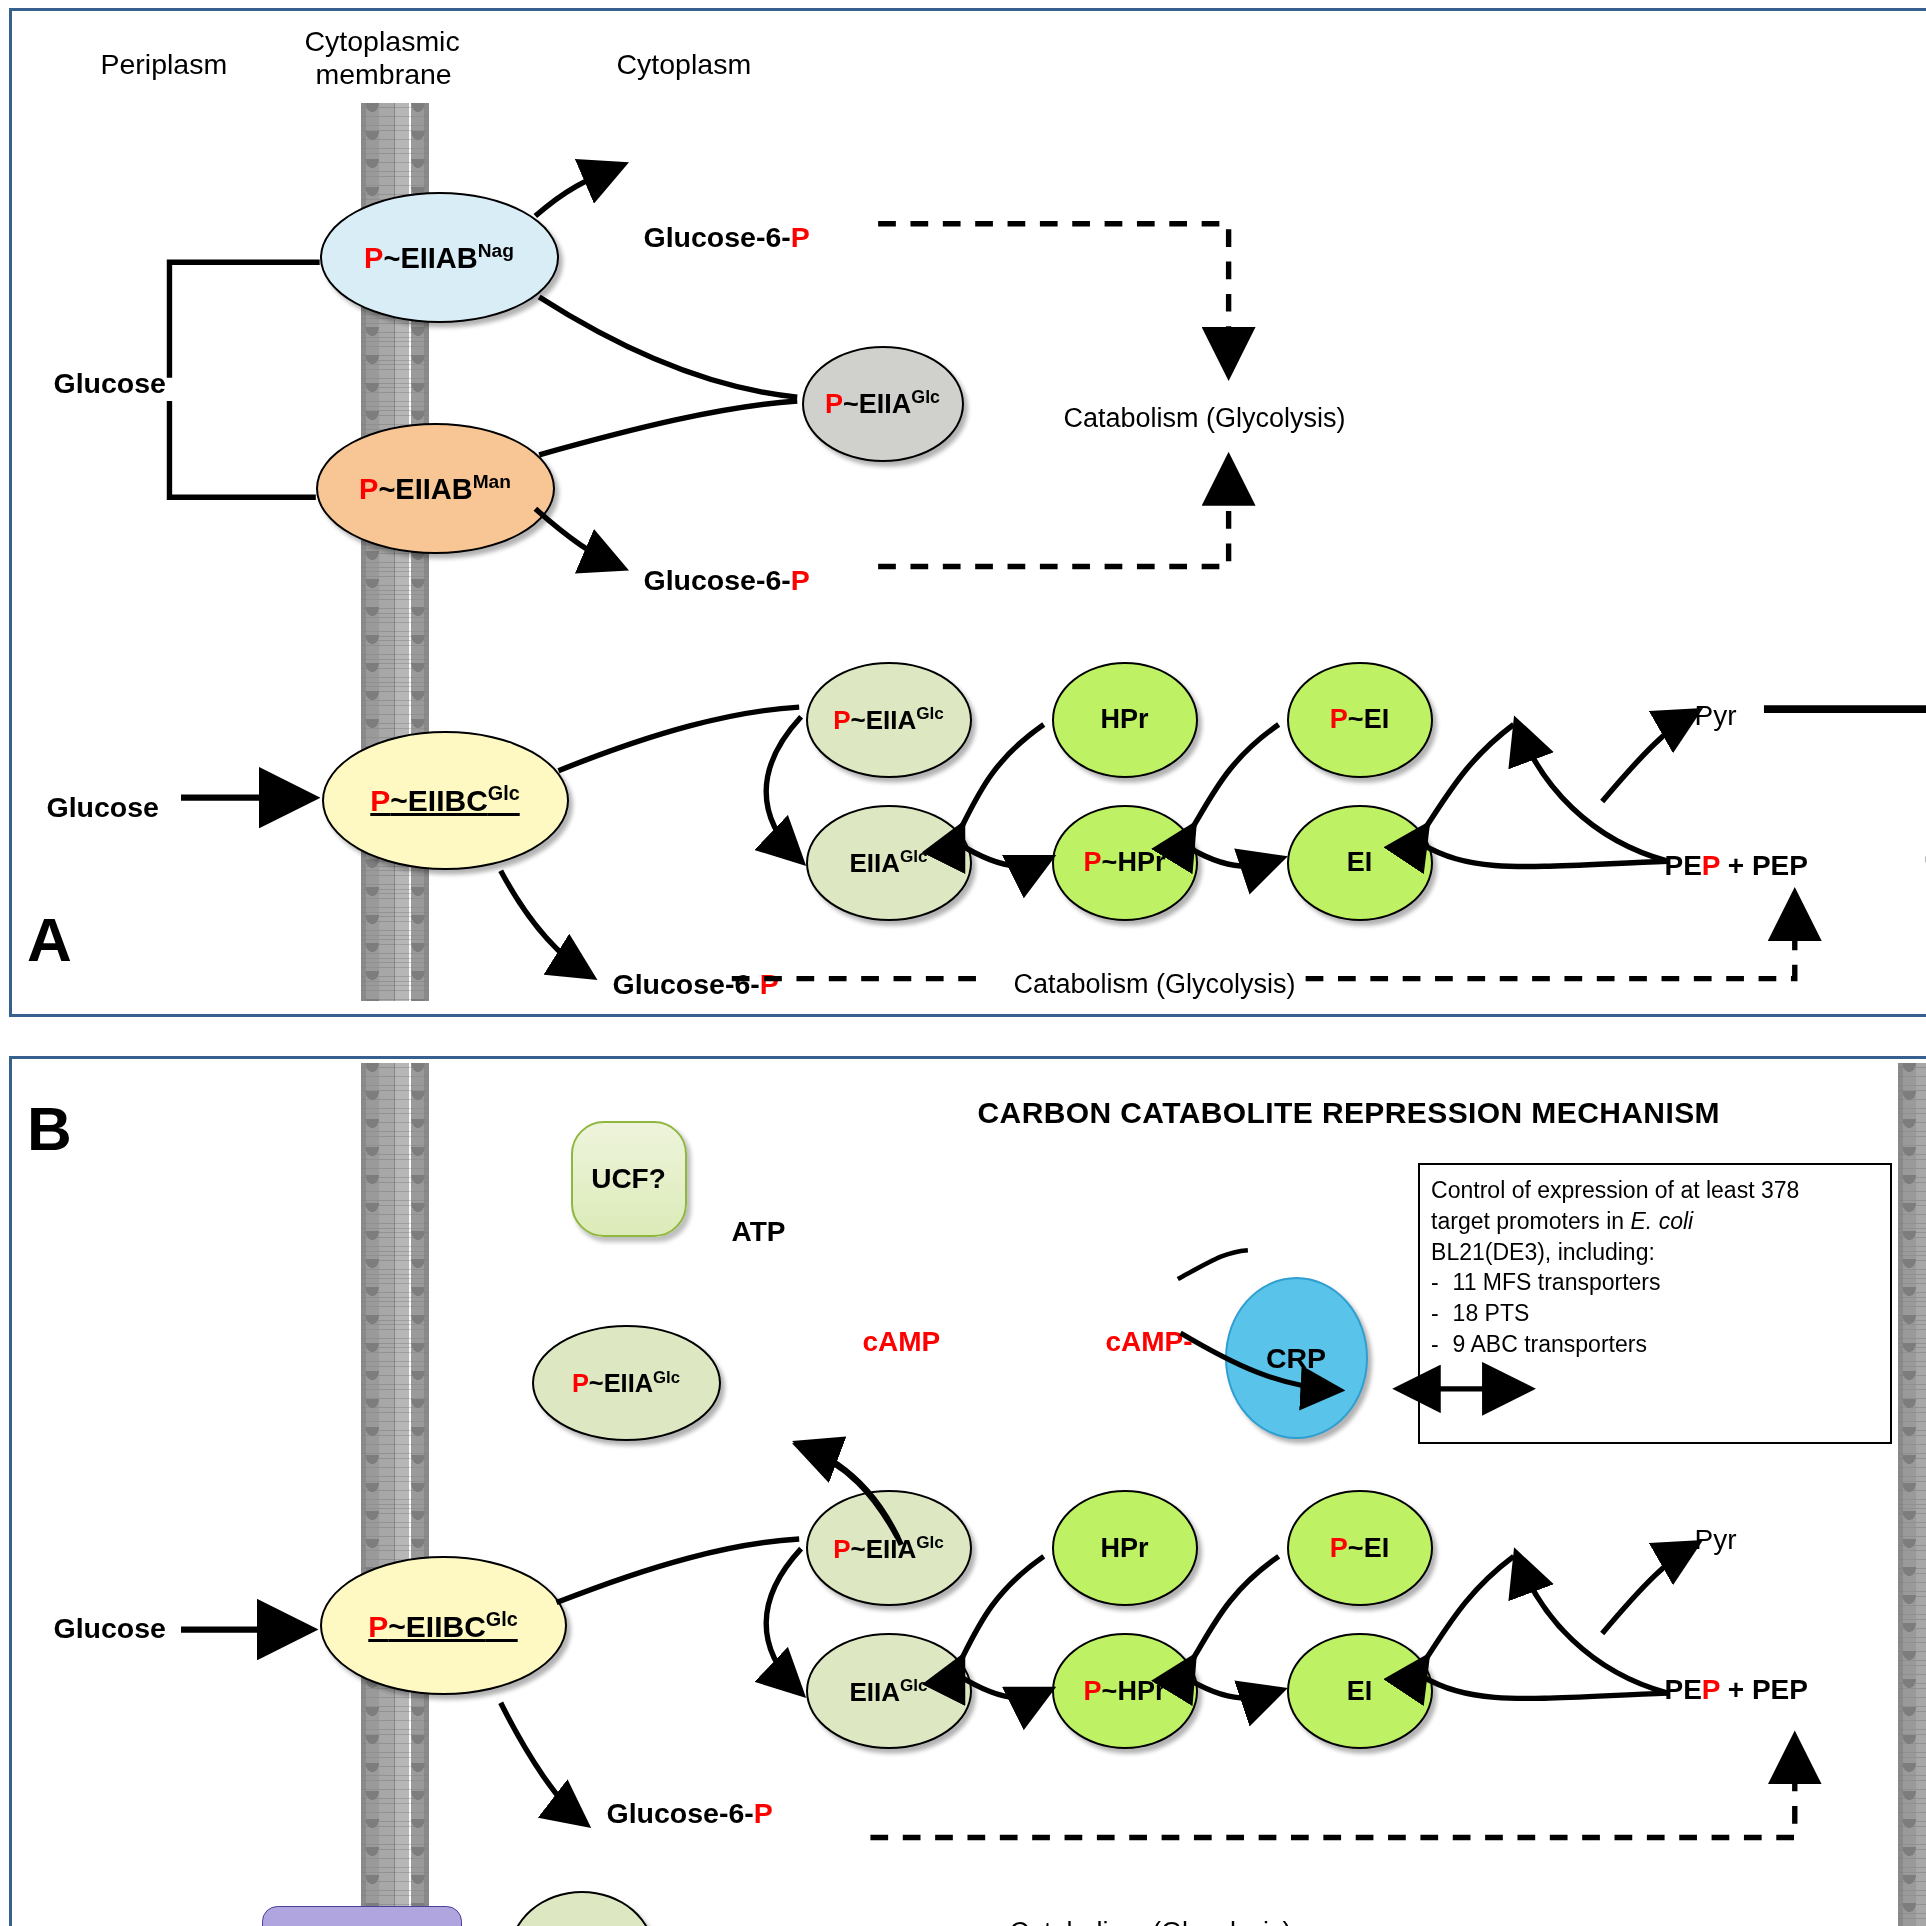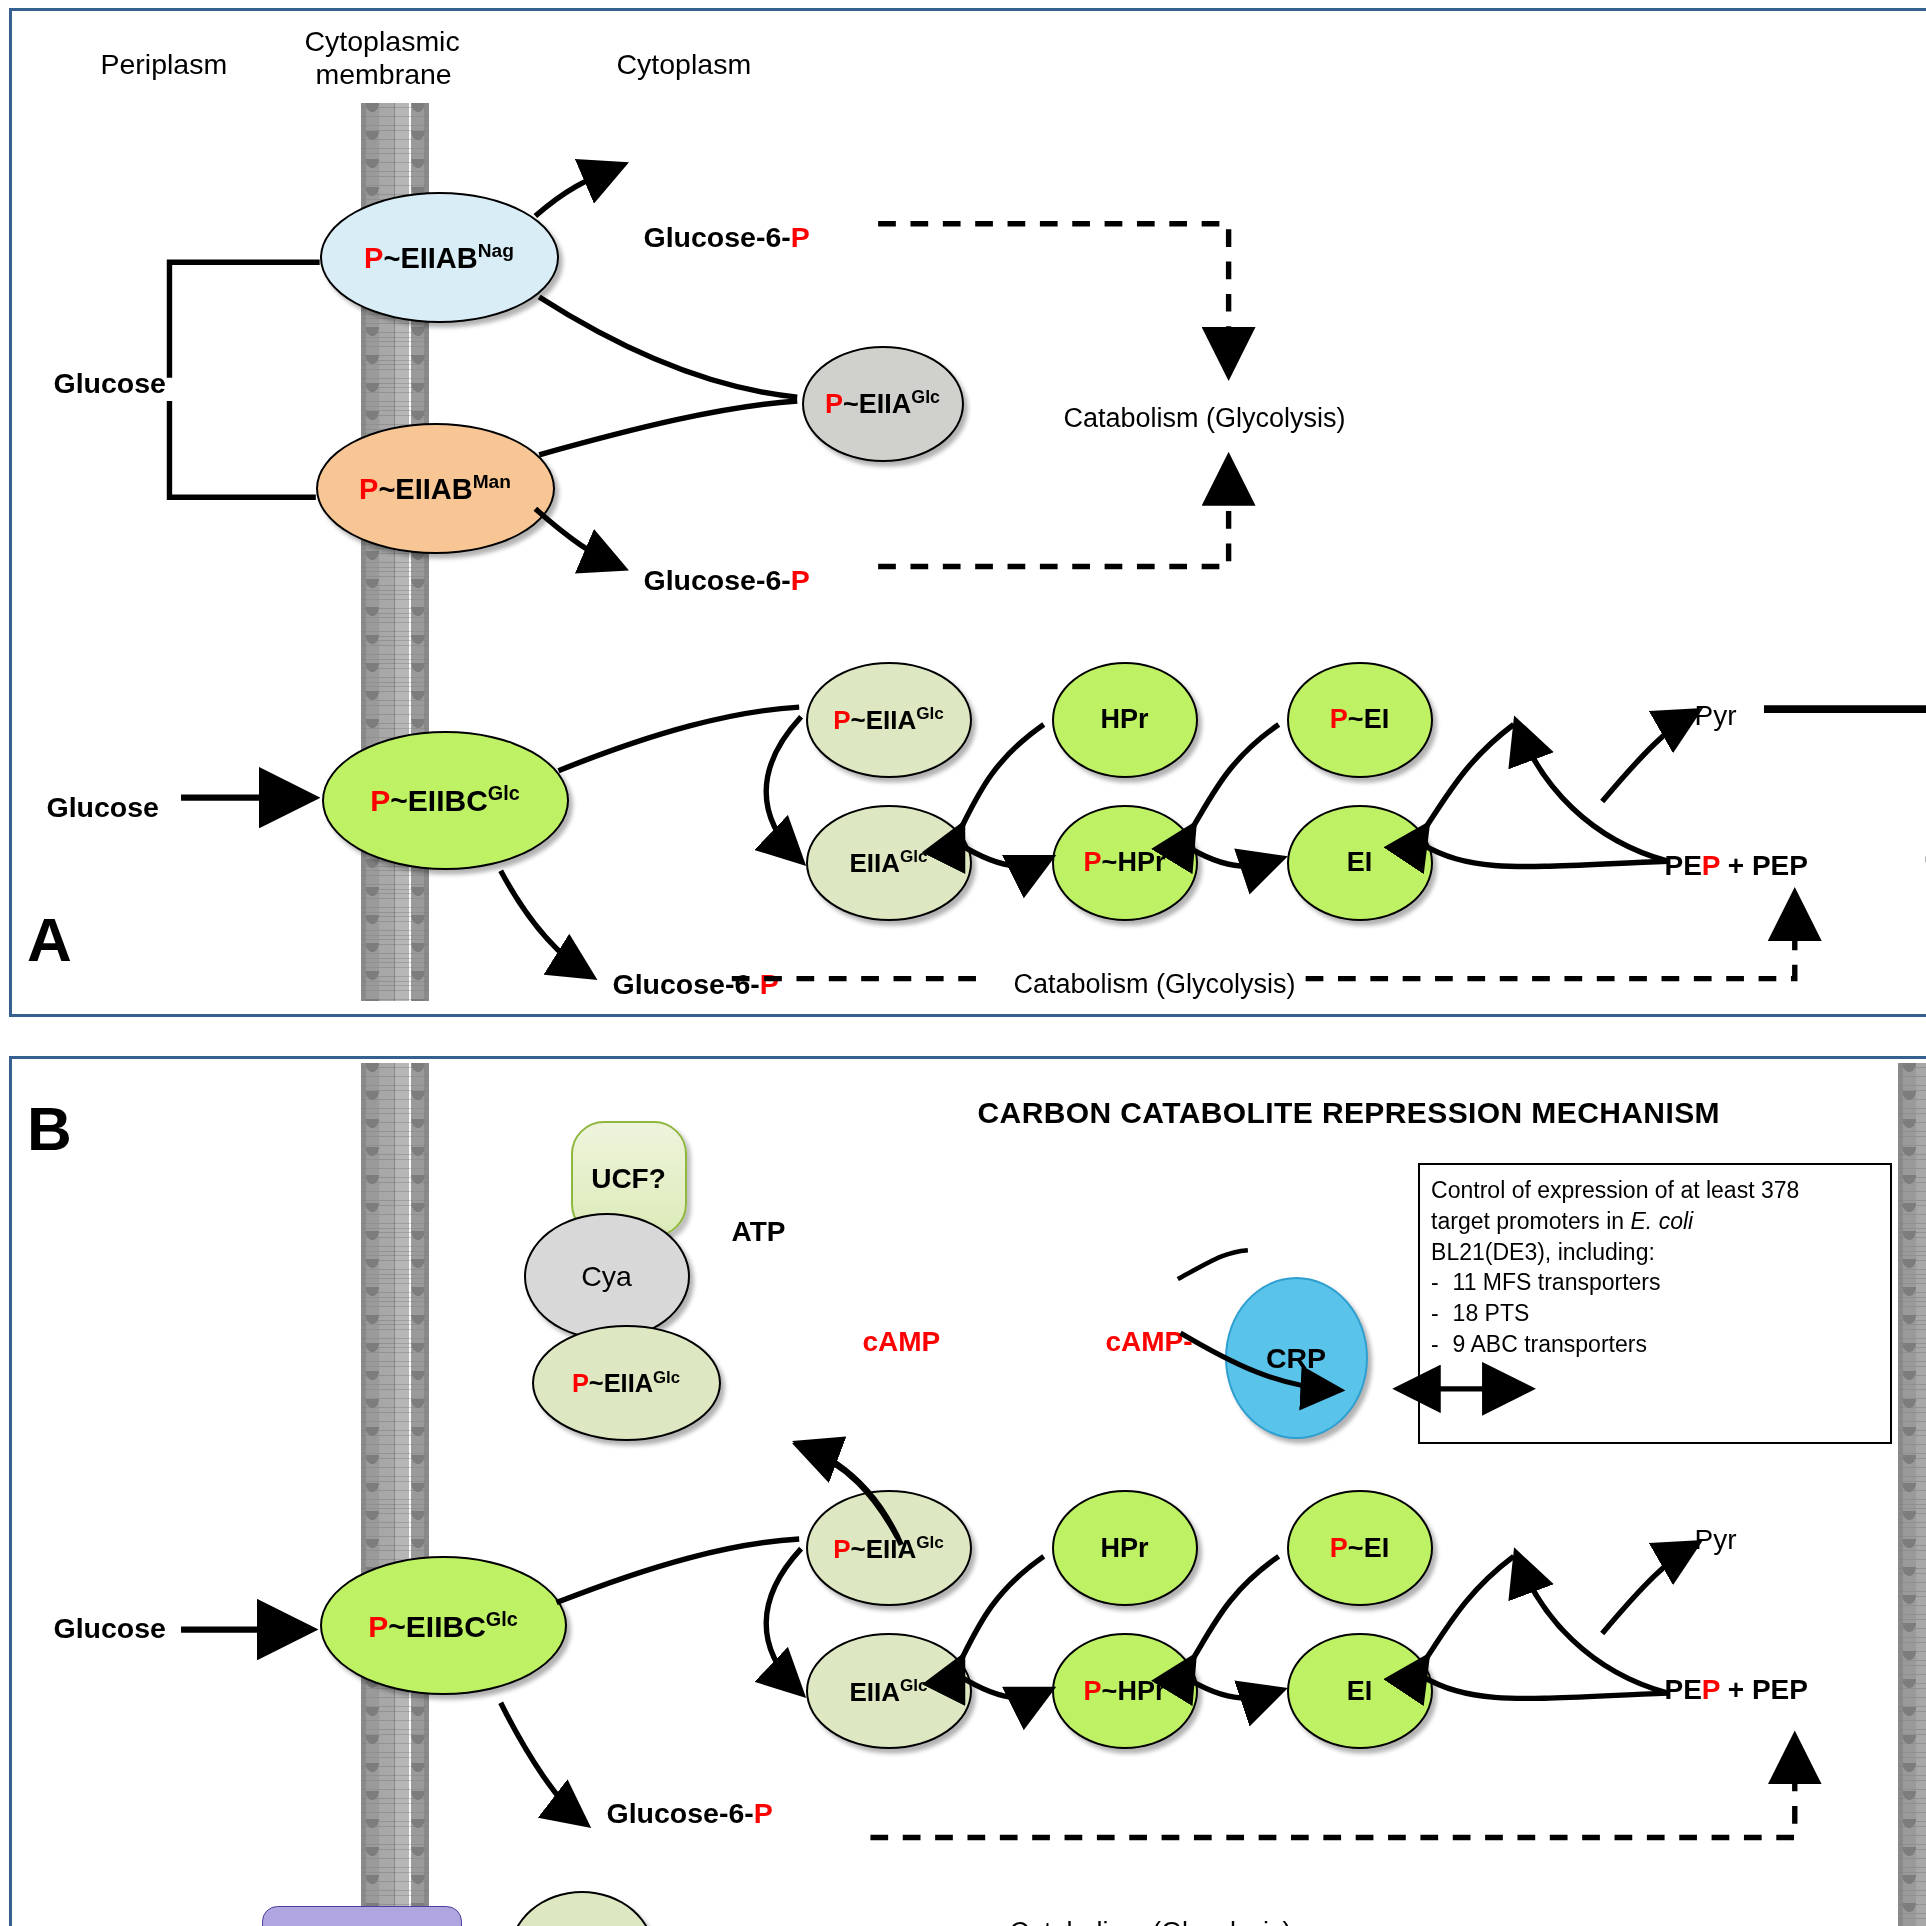--- a/index.html
+++ b/index.html
@@ -49,21 +49,21 @@
   .node{position:absolute;display:flex;align-items:center;justify-content:center;
     border:2.7px solid #000;border-radius:50%;text-align:center;
     box-shadow:3.9px 4.6px 4.6px rgba(0,0,0,.30);
     font-weight:bold;color:#000;box-sizing:border-box;}
   .node.plain{background:#bef264;}
   .node.green{background:#dde8c3;}
   .node.grey{background:#d0d0cc;}
   .node.greyc{background:#d8d8d8;}
   .node.lblue{background:#d9edf7;}
   .node.orange{background:#f8c694;}
-  .node.blue{background:#bef264;border-color:#000;}
+  .node.blue{background:#fef9c3;border-color:#000;text-decoration:underline;}
   .node.cyan{background:#59c3ea;border:2.7px solid #2e9fd0;}
   .node.ucf{background:linear-gradient(180deg,#eef4dc,#dcebb8);border:2.7px solid #8fb73e;border-radius:27px;box-shadow:3.9px 4.6px 4.6px rgba(0,0,0,.25);}
 
   
   .tr{position:absolute;box-sizing:border-box;}
 
   .malfg{background:#b0a5de;border:1.9px solid #4b3f9c;border-radius:15.4px;}
 
   .textbox{position:absolute;border:2.7px solid #000;background:#fff;box-sizing:border-box;
     font-size:23px;line-height:1.34;color:#000;padding:10px 11.6px;}
@@ -155,23 +155,20 @@
     <div class="membrane" style="left:1886px;top:3.9px;width:68px;height:1749px;">
       <div class="mem-col"></div>
         <div class="mem-tails"></div>
         <div class="mem-heads"></div>
     </div>
 
     <div class="lbl bold" style="left:959px;top:38px;font-size:30px;letter-spacing:0.4px;margin-left:7px;">CARBON CATABOLITE REPRESSION MECHANISM</div>
 
     <div class="node ucf" style="left:559px;top:62px;width:116px;height:116px;font-size:28px;border-radius:33px;">
       <span>UCF?</span>
-    </div>
-    <div class="node greyc" style="left:512px;top:154px;width:166px;height:127px;font-size:28.5px;font-weight:normal;">
-      <span>Cya</span>
     </div>
     <div class="node green" style="left:520px;top:266px;width:189px;height:116px;font-size:25.4px;">
       <span><span class="red">P</span><span>~EIIA</span><span class="sup">Glc</span></span>
     </div>
 
     <div class="lbl bold" style="left:720px;top:158px;font-size:28px;">ATP</div>
     <div class="lbl bold red" style="left:851px;top:268px;font-size:28px;">cAMP</div>
     <div class="lbl bold red" style="left:1094px;top:268px;font-size:28px;">cAMP-</div>
 
     <div class="node cyan" style="left:1213px;top:218px;width:143px;height:162px;font-size:28.5px;">

